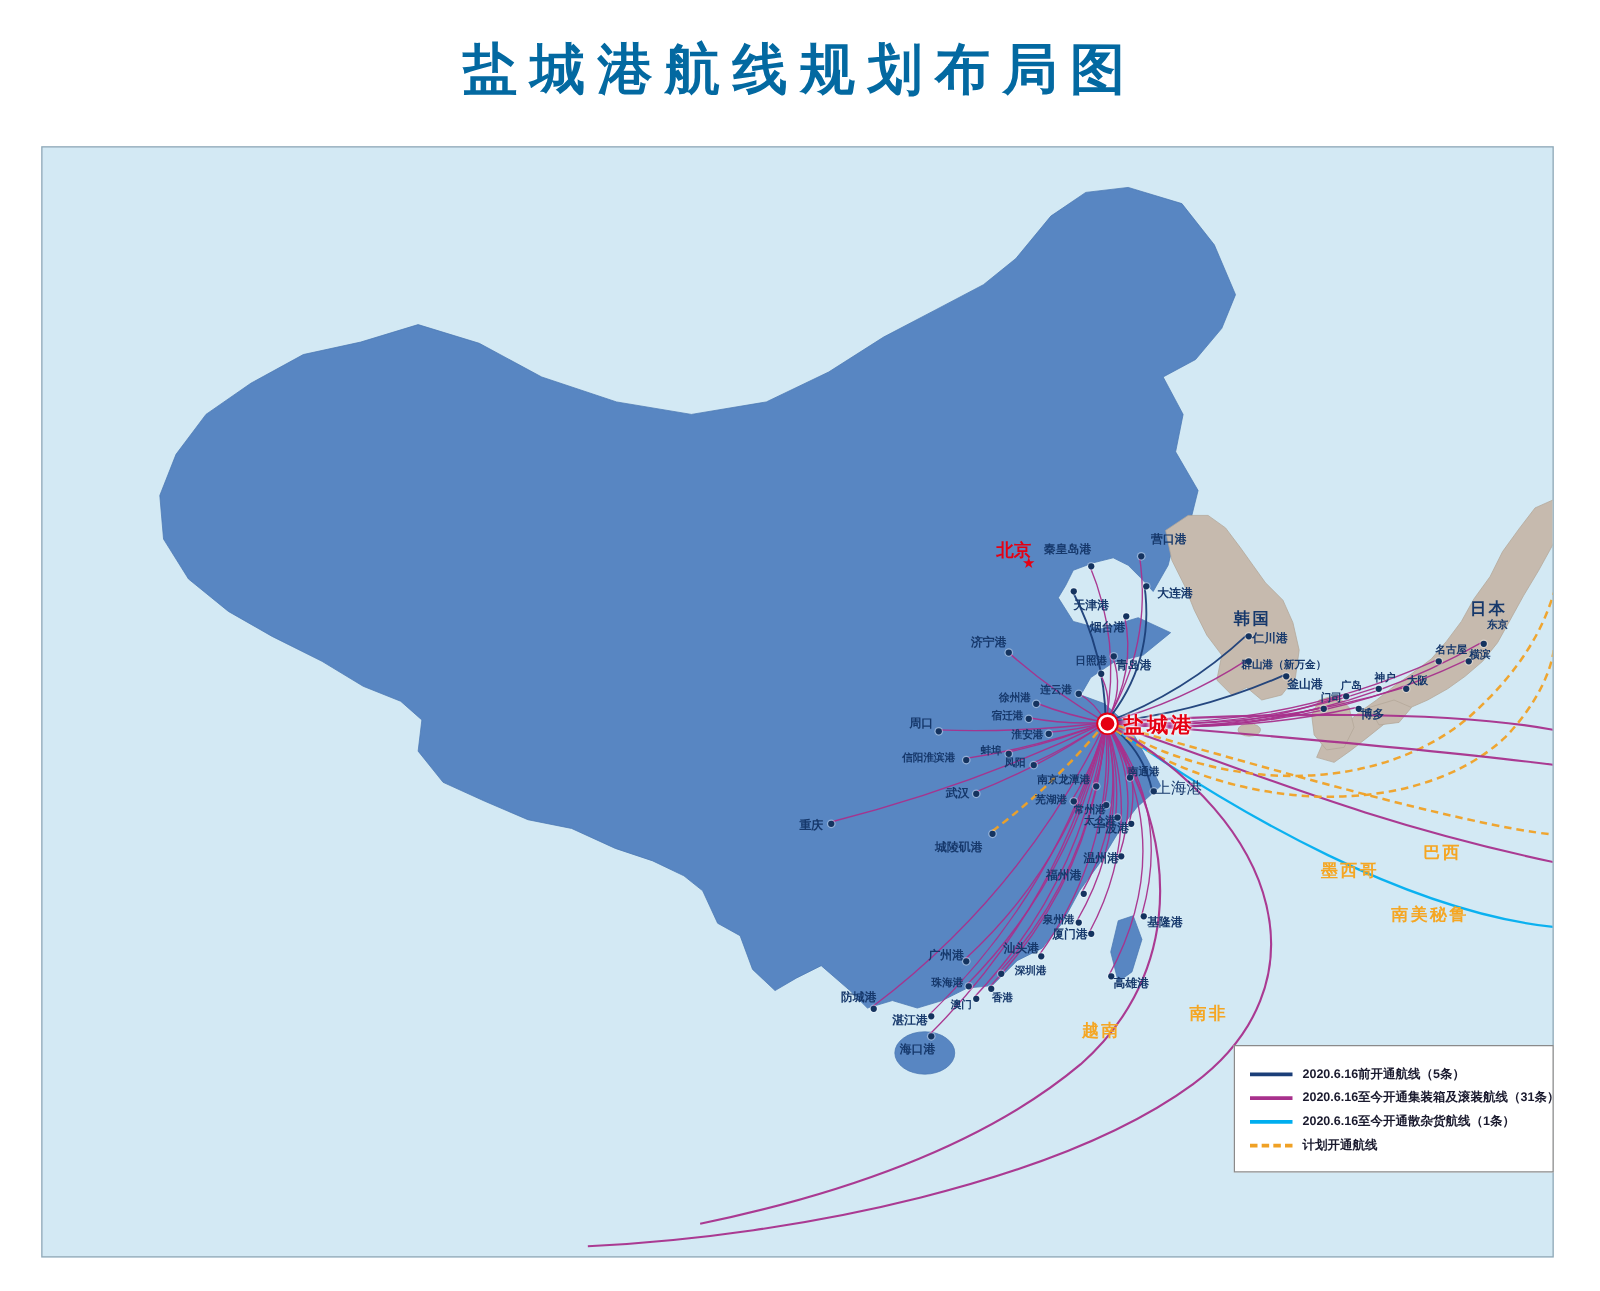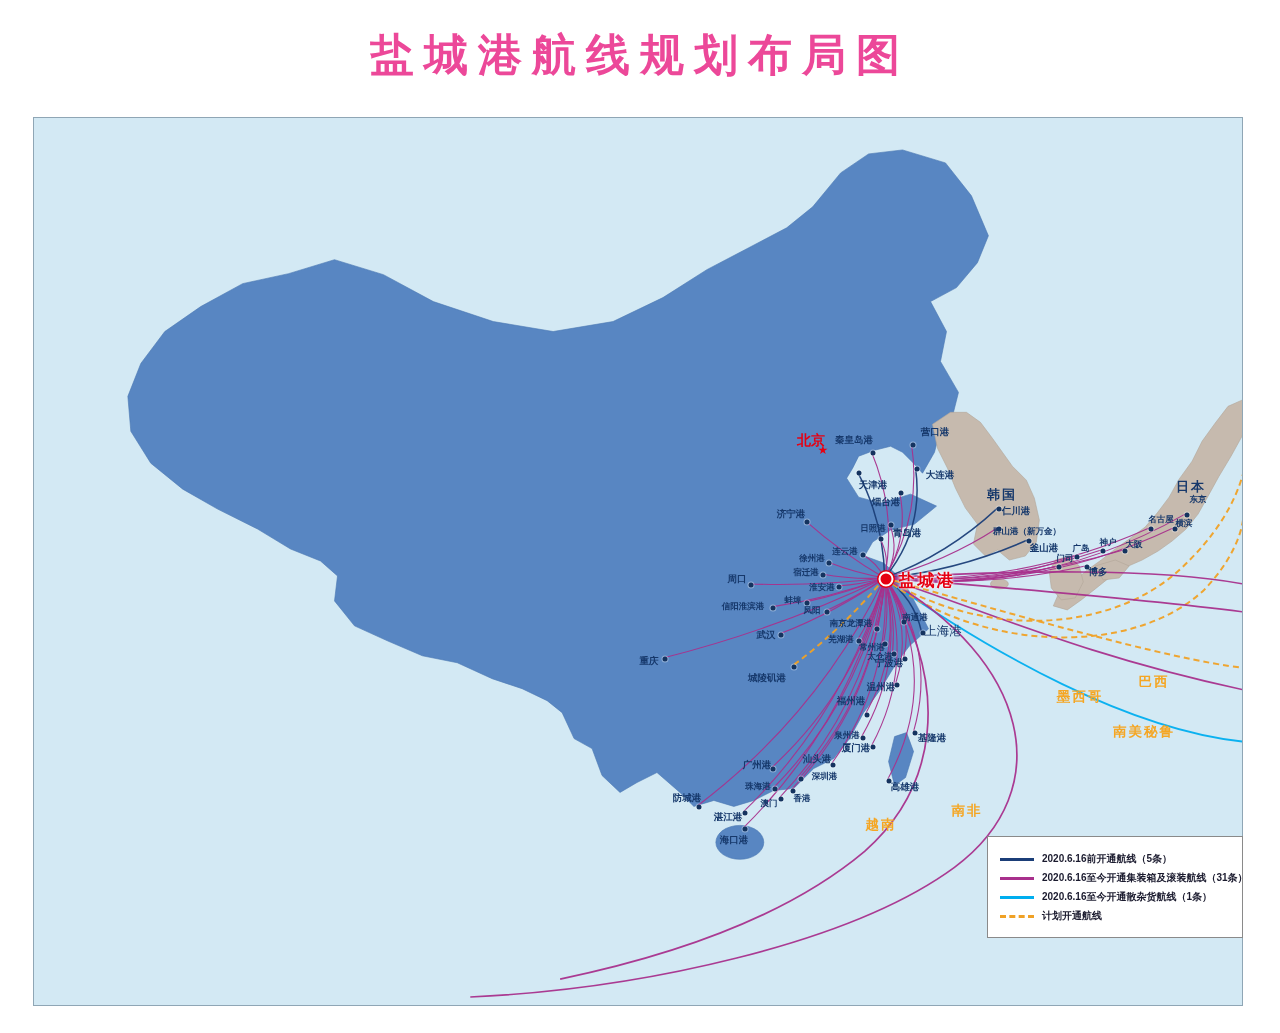--- a/index.html
+++ b/index.html
@@ -3,21 +3,21 @@
 <meta charset="utf-8">
 <style>
   html,body{margin:0;padding:0;}
   body{
     width:1280px;height:1033px;position:relative;background:#ffffff;
     font-family:"Liberation Sans","DejaVu Sans",sans-serif;overflow:hidden;
   }
   .page-title{
     margin:0;padding-top:26px;text-align:center;
     font-family:"Liberation Serif","DejaVu Serif",serif;
-    font-size:44px;font-weight:700;color:#ec4899;letter-spacing:10px;
+    font-size:44px;font-weight:700;color:#0369a1;letter-spacing:10px;
   }
   .map-area{
     position:absolute;left:33px;top:117px;width:1210px;height:889px;
     background:#d3e9f4;border:1px solid #8fa6b5;box-sizing:border-box;
   }
   #map-svg{position:absolute;left:0;top:0;width:100%;height:100%;}
   .land-cn{fill:#5886c2;stroke:#4a77b2;stroke-width:0.6;}
   .land-fo{fill:#c6baae;stroke:#b2a698;stroke-width:0.6;}
   .route{fill:none;opacity:0.95;}
   .route.navy{stroke:#1b3e78;stroke-width:1.5;}

